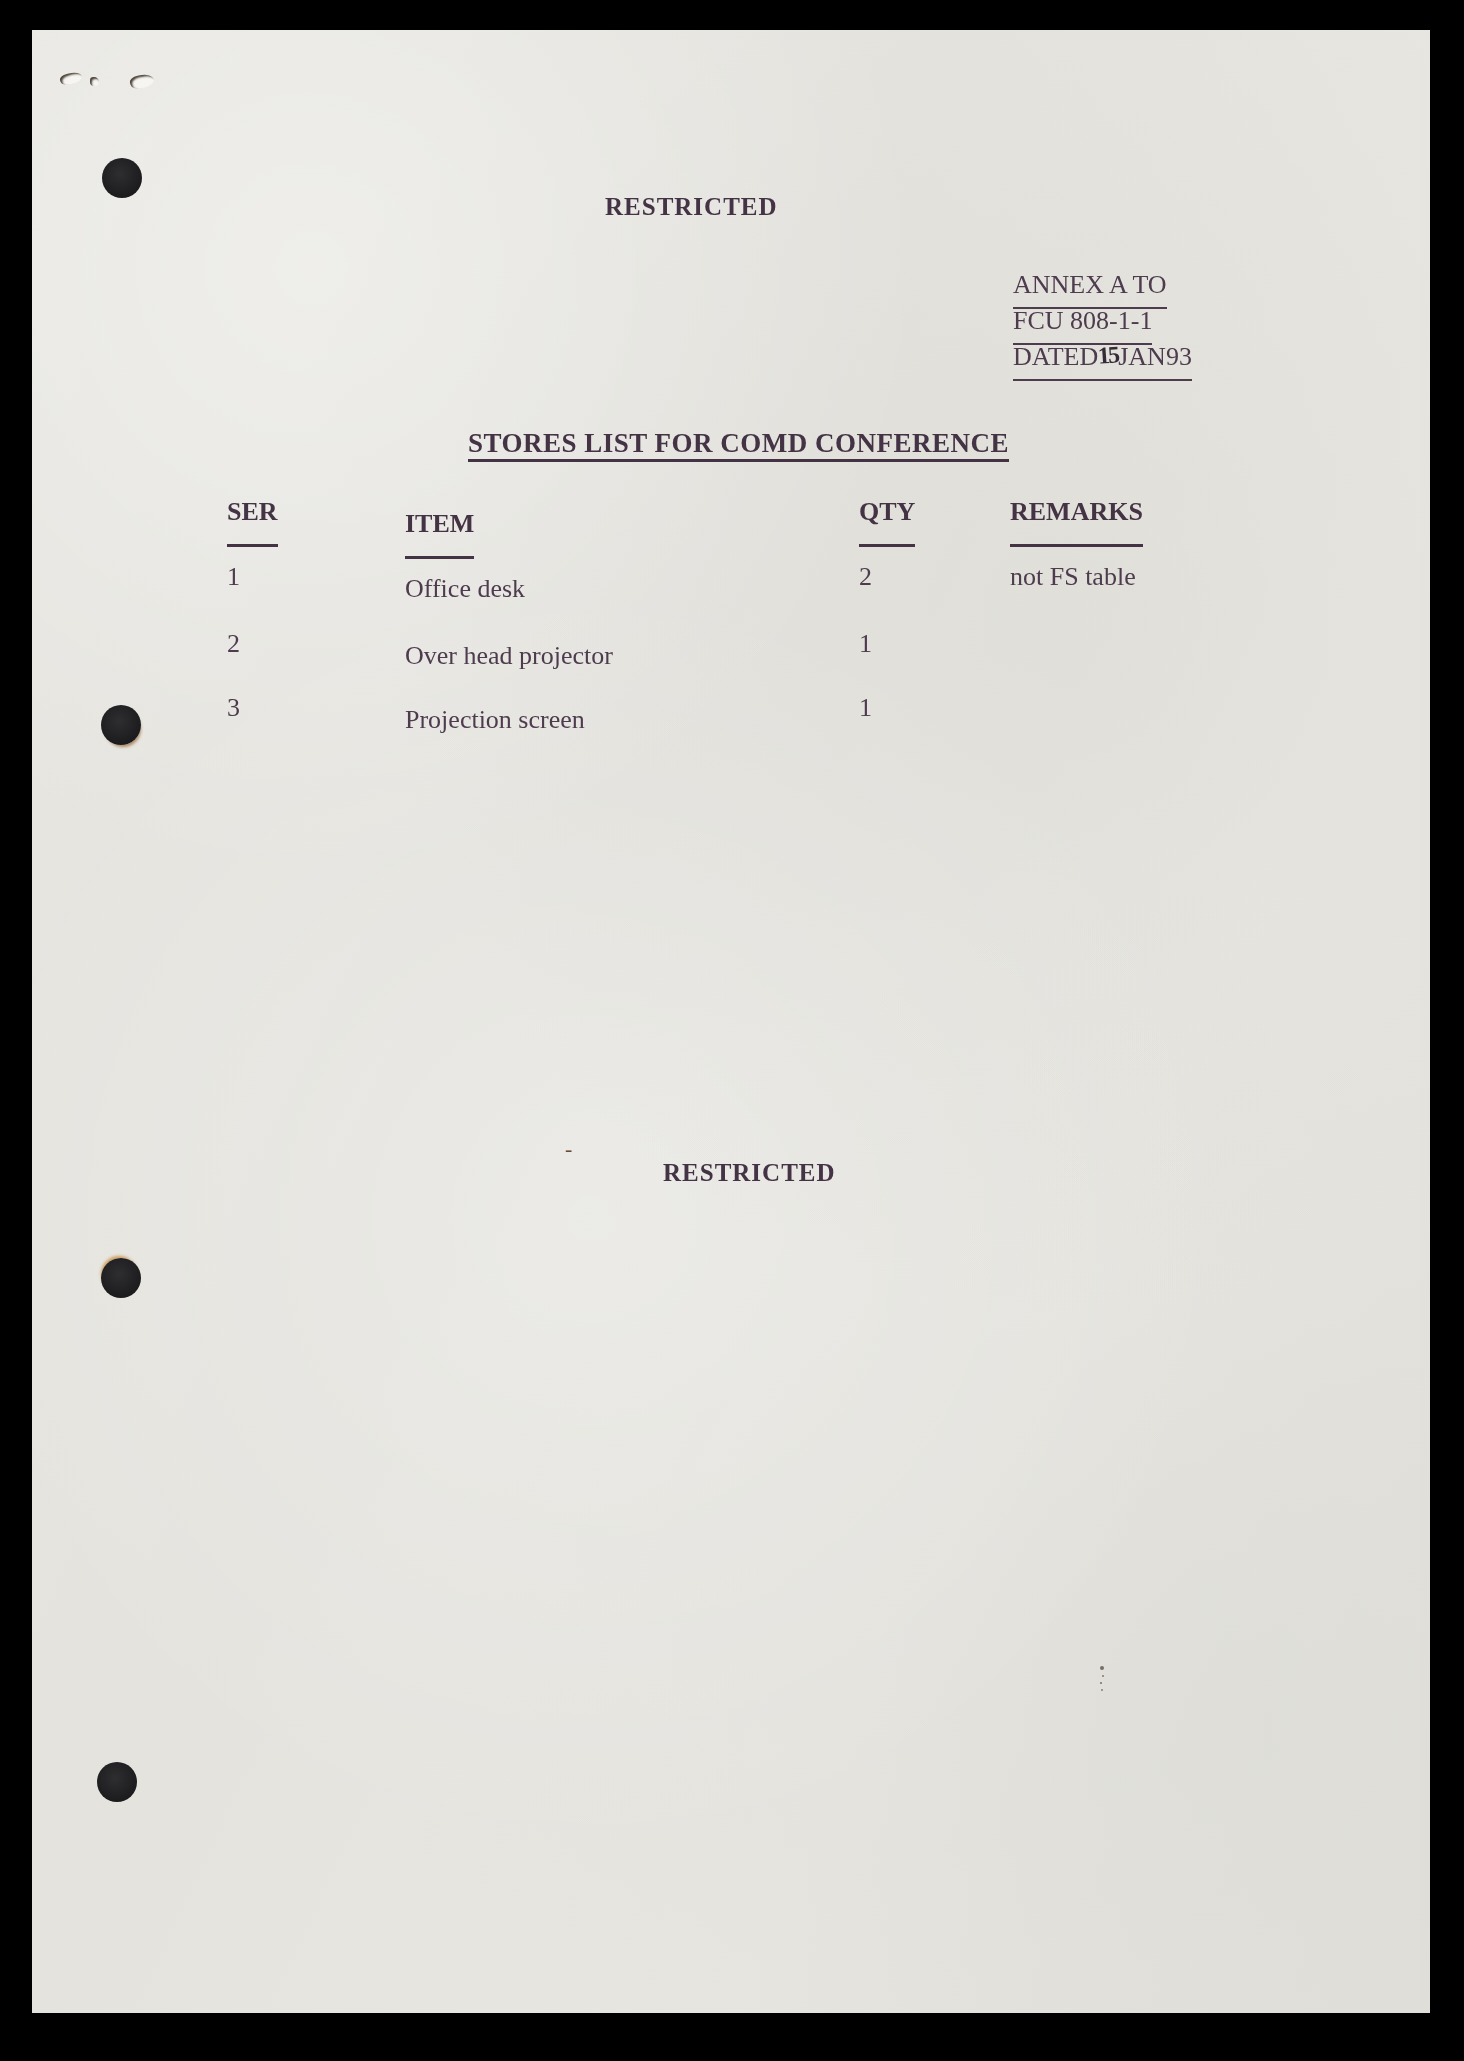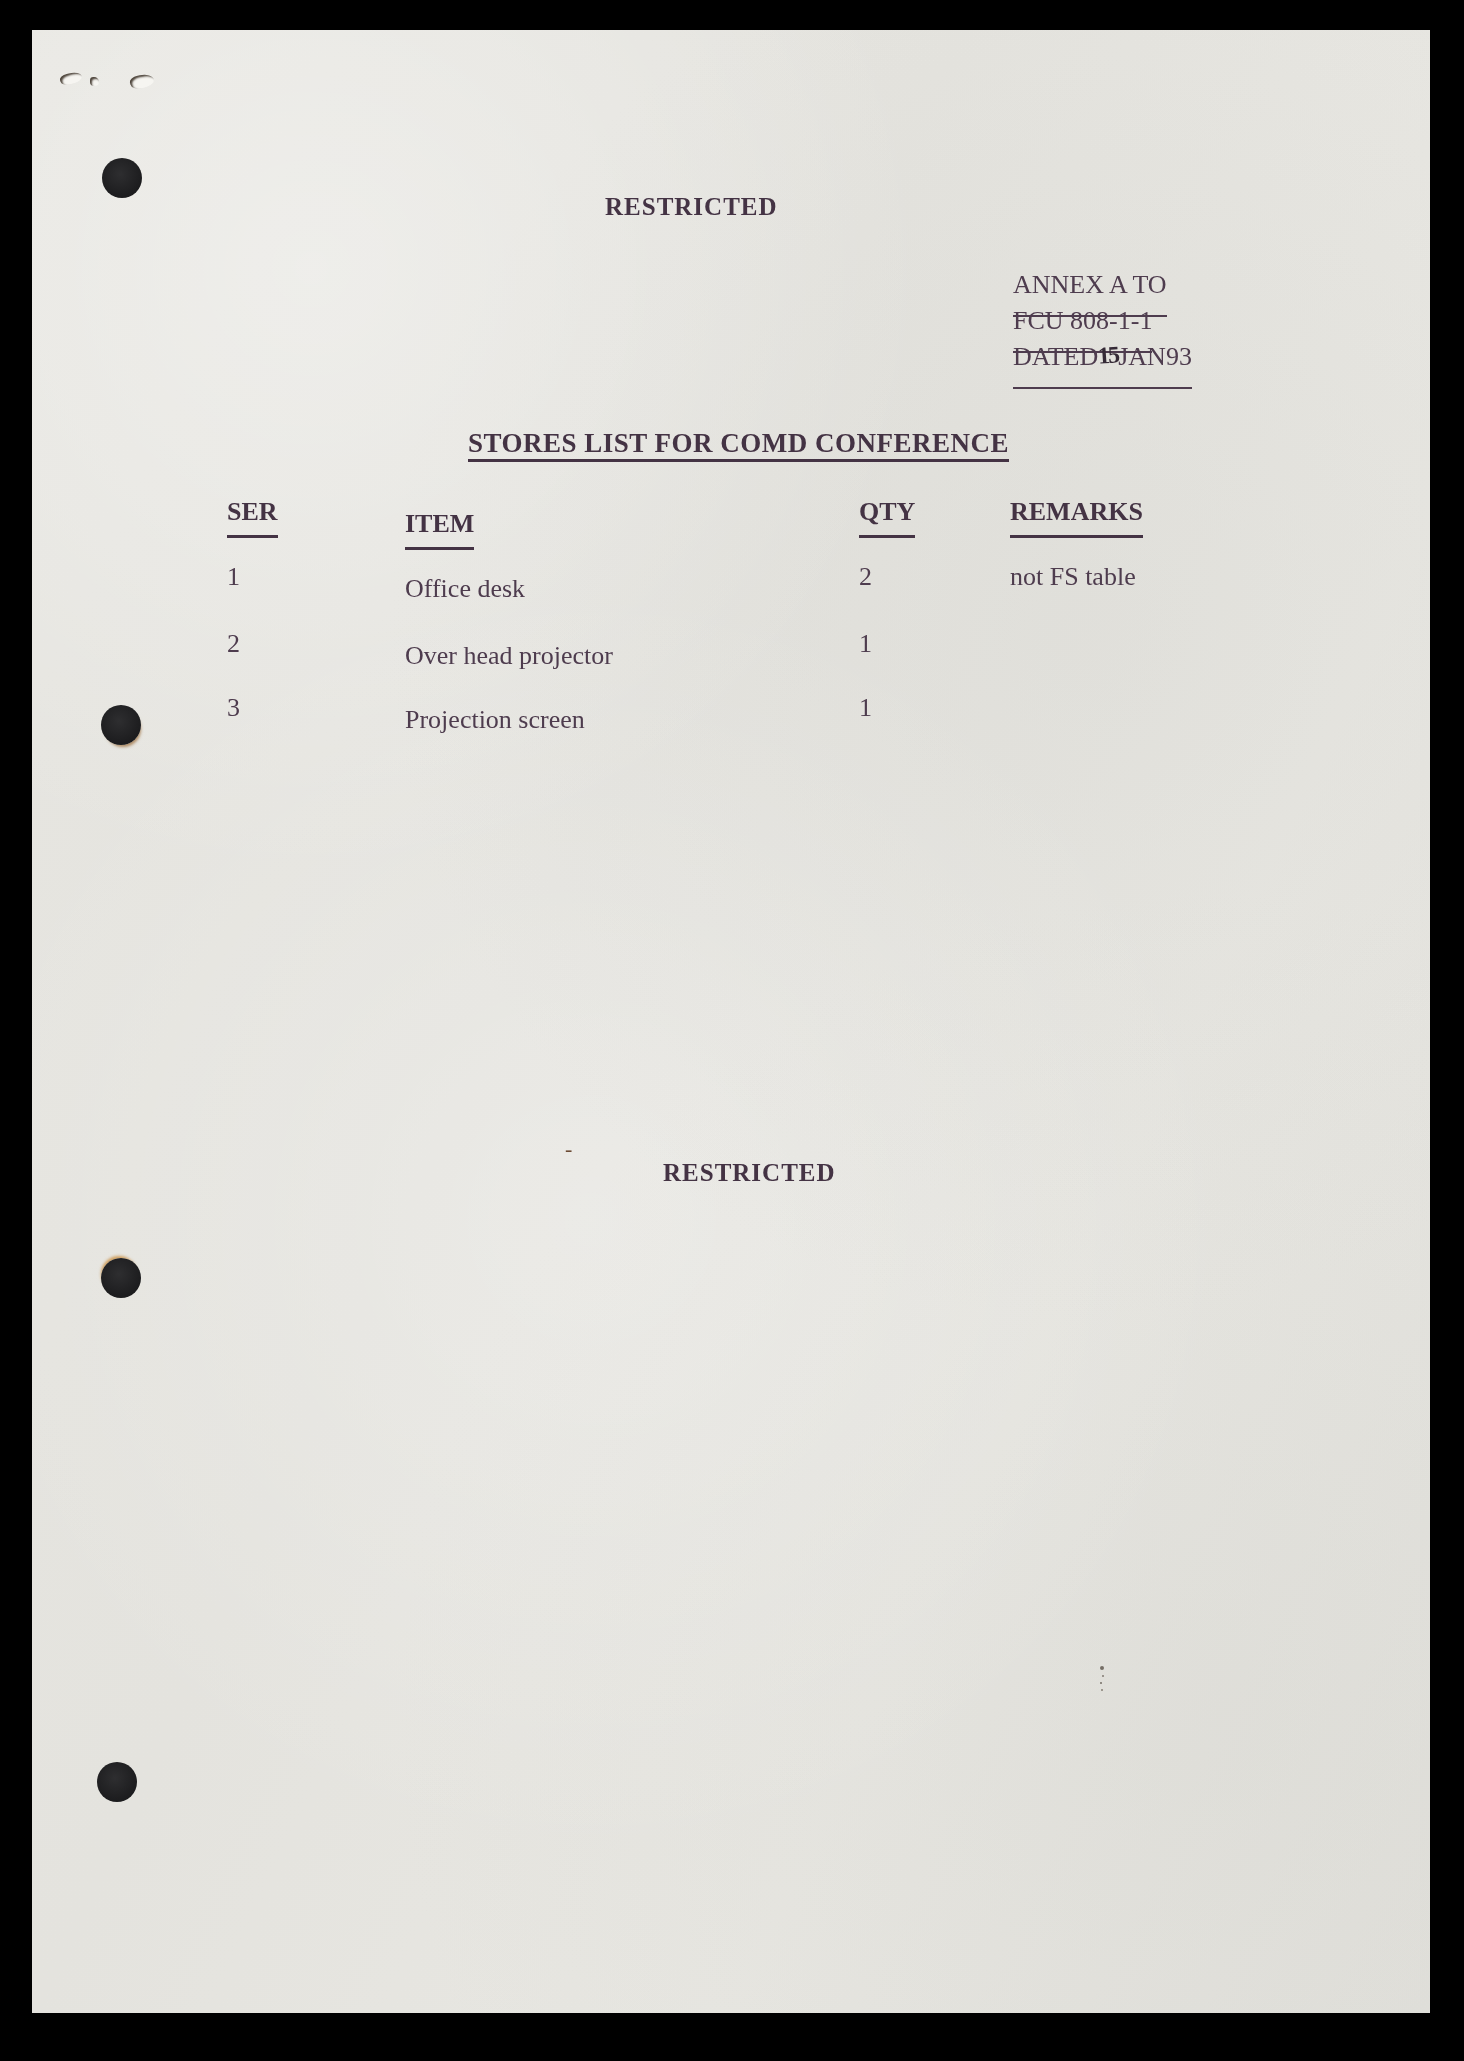--- a/index.html
+++ b/index.html
@@ -35,42 +35,42 @@
 
   .classification {
     font-size: 25px;
     letter-spacing: 1px;
   }
 
   .annex-block {
     line-height: 36px;
     font-size: 26px;
   }
-  .annex-line { display: inline-block; border-bottom: 2px solid #4e3c4e; padding-bottom: 12px; }
+  .annex-line { display: inline-block; border-bottom: 2px solid #4e3c4e; padding-bottom: 4px; }
   .annex-block div { height: 36px; }
   .handwritten-date {
     font-weight: bold;
     color: #352a36;
     display: inline-block;
     transform: translateY(-2px) rotate(-4deg);
     letter-spacing: -2px;
     font-size: 24px;
   }
 
   .doc-title {
     font-size: 27px;
     letter-spacing: 0.5px;
     border-bottom: 3px solid #443344;
     padding-bottom: 0;
   }
 
   .col-header {
     font-size: 26px;
     border-bottom: 3px solid #443344;
-    padding-bottom: 8px;
+    padding-bottom: 17px;
   }
 
   .cell { font-size: 26px; position: absolute; white-space: nowrap; }
   .col-ser { left: 195px; }
   .col-item { left: 373px; margin-top: 12px; }
   .col-qty { left: 808px; margin-left: 19px; }
   .col-remarks { left: 978px; }
 
   .stray-dash { font-size: 22px; color: #6b4a33; }
 

